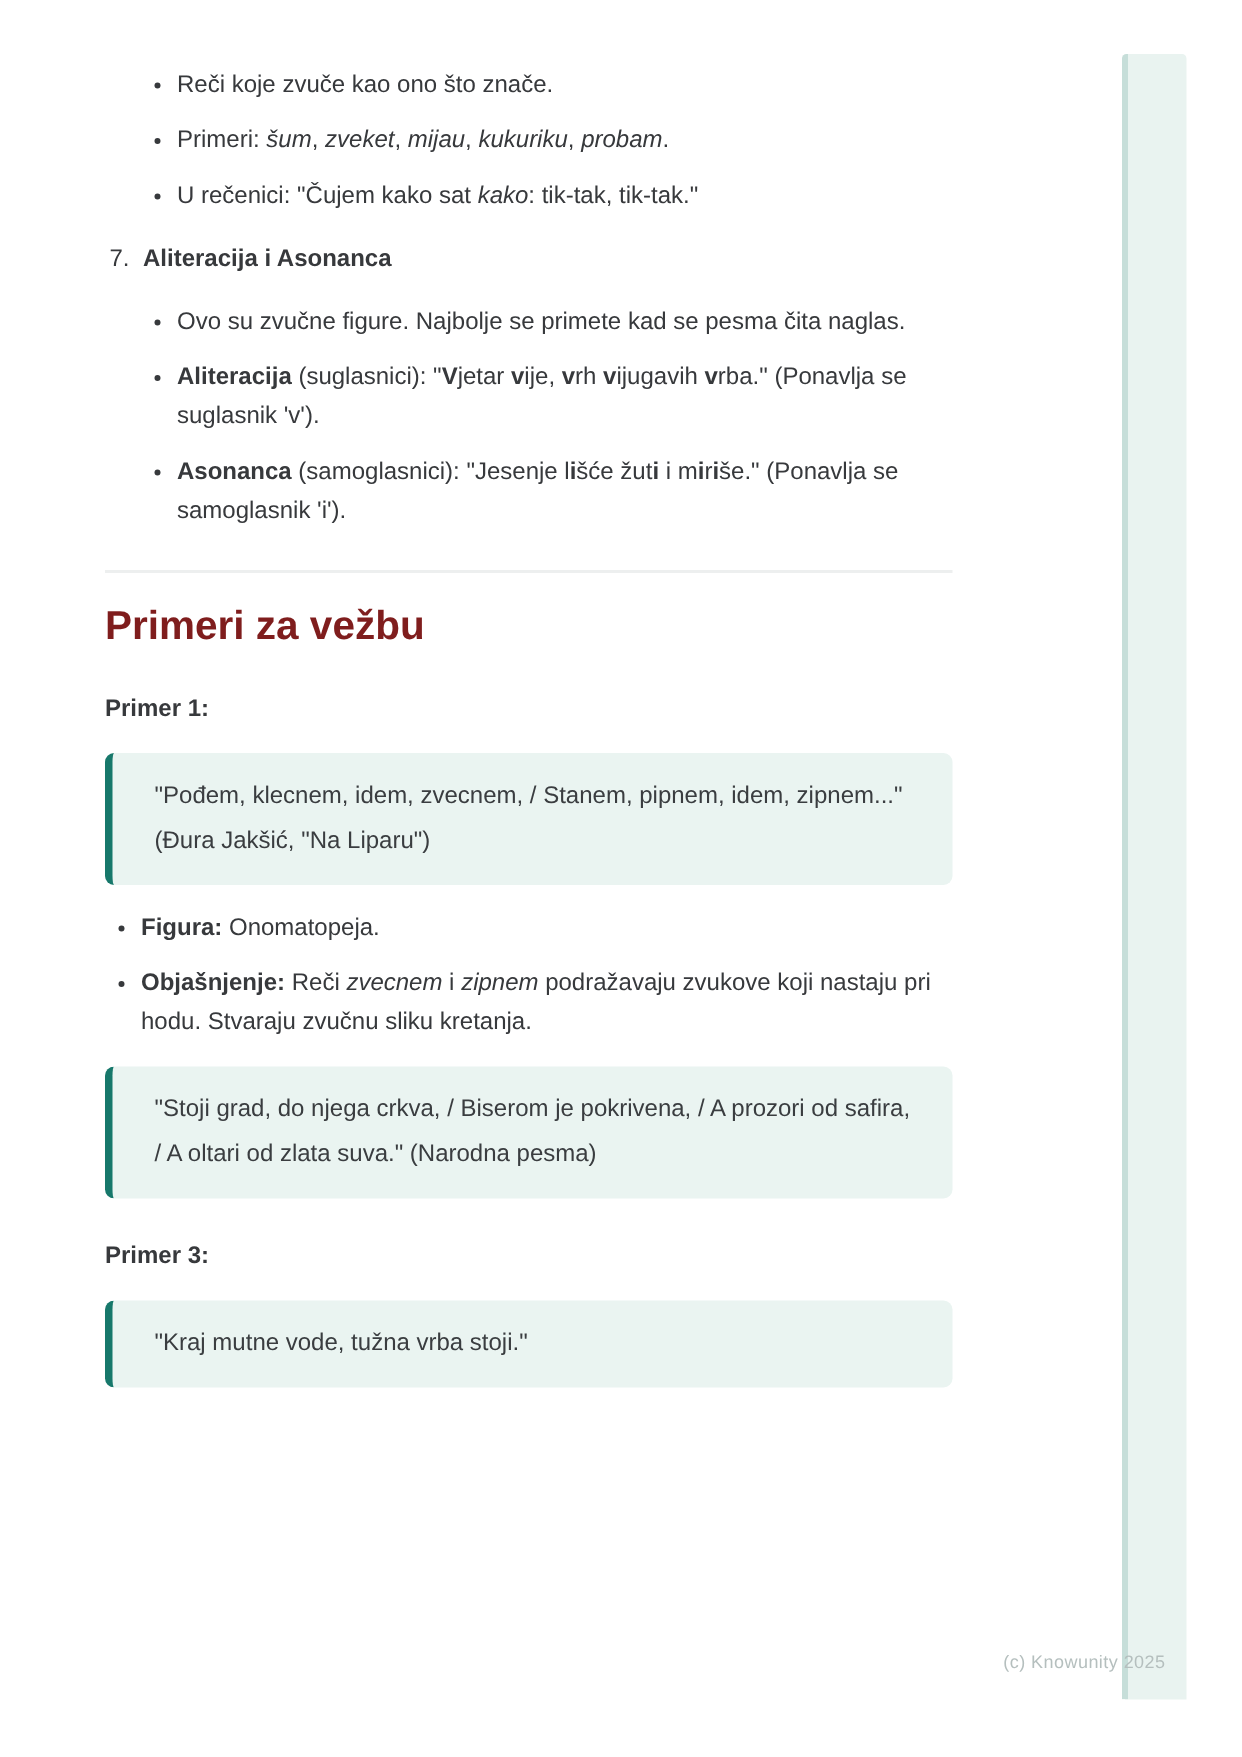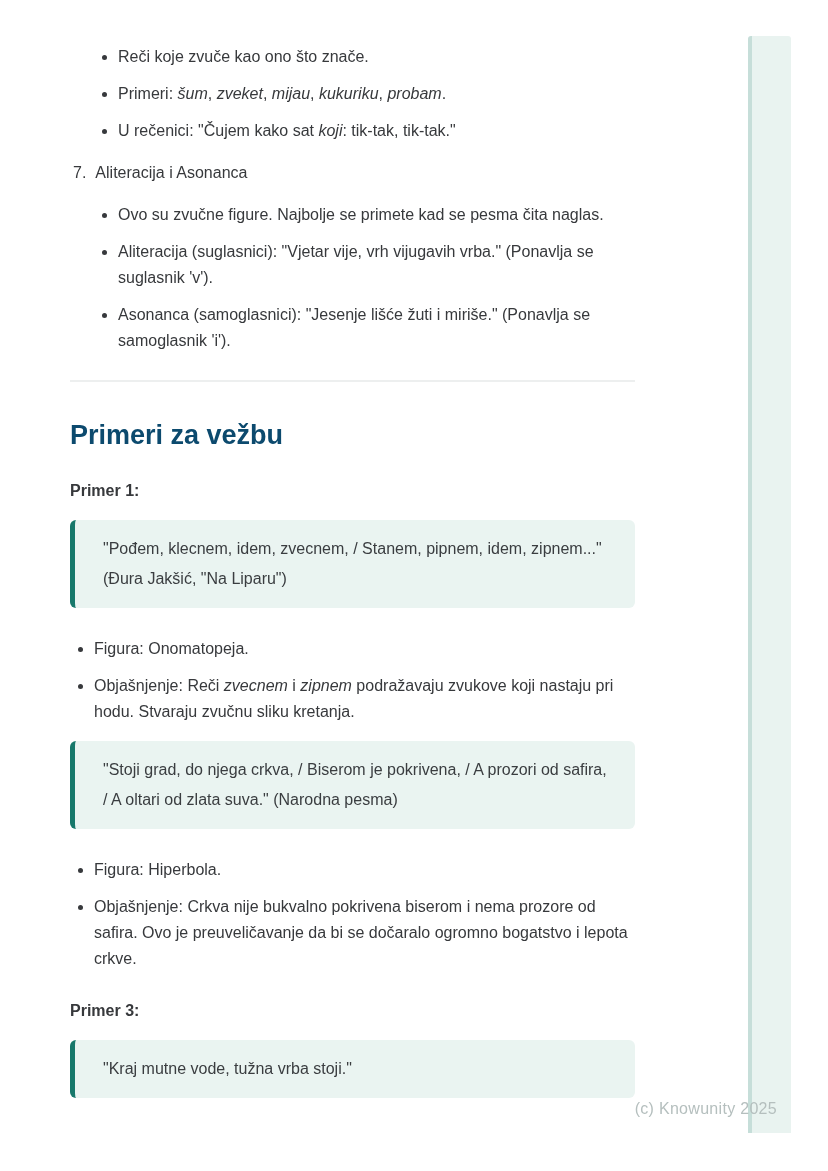--- a/index.html
+++ b/index.html
@@ -11,35 +11,35 @@
     color:#37393c;
     position:relative;
     overflow:hidden;
   }
   .doc { position:absolute; left:70px; top:0; width:565px; }
 
   
   ul.blt { list-style:disc; margin:0; }
   ul.lvl2 { padding-left:48px; margin-top:44px; }
   ul.lvl2.sec { margin-top:16px; }
-  ul.lvl1 { padding-left:24px; margin-top:28px; }
+  ul.lvl1 { padding-left:24px; margin-top:16px; }
   ul.blt li { margin:9px 0 11px; }
 
-  .b { font-weight:normal; }
+  .b { font-weight:bold; }
   .i { font-style:italic; }
 
   
   .oli { margin:16px 0 0; padding-left:3px; }
   .oli .num { margin-right:9px; }
 
   hr.div { border:0; border-top:2px solid #edefef; margin:26px 0 0; }
 
   h2.head {
     font-size:27px; line-height:34px; font-weight:bold;
-    color:#0c4a6e; margin:36px 0 0;
+    color:#7f1d1d; margin:18px 0 0;
   }
   p.para { margin:23px 0 0; }
   p.lbl  { font-weight:bold; margin:26px 0 0; }
 
   .quote {
     background:#eaf4f1;
     border-left:5px solid #17786b;
     border-radius:6px;
     padding:14px 24px 14px 28px;
     margin:16px 0 0;
@@ -49,35 +49,35 @@
   
   .side-strip {
     position:absolute; left:748px; top:36px;
     width:39px; height:1097px;
     background:#e9f3f0;
     border-left:4px solid #c6ded9;
     border-radius:3px 3px 0 0;
   }
   .watermark {
     position:absolute; top:1101px; right:51px;
-    font-size:16px; line-height:15px;
+    font-size:12px; line-height:15px;
     color:#b5bfbe; letter-spacing:0.3px;
   }
 </style>
 </head>
 <body>
 
 <div class="side-strip"></div>
 
 <main class="doc">
 
   <ul class="blt lvl2">
     <li><span>Reči koje zvuče kao ono što znače.</span></li>
     <li><span>Primeri: </span><span class="i">šum</span><span>, </span><span class="i">zveket</span><span>, </span><span class="i">mijau</span><span>, </span><span class="i">kukuriku</span><span>, </span><span class="i">probam</span><span>.</span></li>
-    <li><span>U rečenici: "Čujem kako sat </span><span class="i">koji</span><span>: tik-tak, tik-tak."</span></li>
+    <li><span>U rečenici: "Čujem kako sat </span><span class="i">kako</span><span>: tik-tak, tik-tak."</span></li>
   </ul>
 
   <div class="oli">
     <span class="num">7.</span><span class="b">Aliteracija i Asonanca</span>
   </div>
 
   <ul class="blt lvl2 sec">
     <li><span>Ovo su zvučne figure. Najbolje se primete kad se pesma čita naglas.</span></li>
     <li><span class="b">Aliteracija</span><span> (suglasnici): "</span><span class="b">V</span><span>jetar </span><span class="b">v</span><span>ije, </span><span class="b">v</span><span>rh </span><span class="b">v</span><span>ijugavih </span><span class="b">v</span><span>rba." (Ponavlja se suglasnik 'v').</span></li>
     <li><span class="b">Asonanca</span><span> (samoglasnici): "Jesenje l</span><span class="b">i</span><span>šće žut</span><span class="b">i</span><span> i m</span><span class="b">i</span><span>r</span><span class="b">i</span><span>še." (Ponavlja se samoglasnik 'i').</span></li>
@@ -93,24 +93,20 @@
     <p>"Pođem, klecnem, idem, zvecnem, / Stanem, pipnem, idem, zipnem..." (Đura Jakšić, "Na Liparu")</p>
   </div>
   <ul class="blt lvl1">
     <li><span class="b">Figura:</span><span> Onomatopeja.</span></li>
     <li><span class="b">Objašnjenje:</span><span> Reči </span><span class="i">zvecnem</span><span> i </span><span class="i">zipnem</span><span> podražavaju zvukove koji nastaju pri hodu. Stvaraju zvučnu sliku kretanja.</span></li>
   </ul>
 
   <div class="quote">
     <p>"Stoji grad, do njega crkva, / Biserom je pokrivena, / A prozori od safira, / A oltari od zlata suva." (Narodna pesma)</p>
   </div>
-  <ul class="blt lvl1">
-    <li><span class="b">Figura:</span><span> Hiperbola.</span></li>
-    <li><span class="b">Objašnjenje:</span><span> Crkva nije bukvalno pokrivena biserom i nema prozore od safira. Ovo je preuveličavanje da bi se dočaralo ogromno bogatstvo i lepota crkve.</span></li>
-  </ul>
 
   <p class="lbl">Primer 3:</p>
   <div class="quote">
     <p>"Kraj mutne vode, tužna vrba stoji."</p>
   </div>
 
 </main>
 
 <div class="watermark">(c) Knowunity 2025</div>
 

